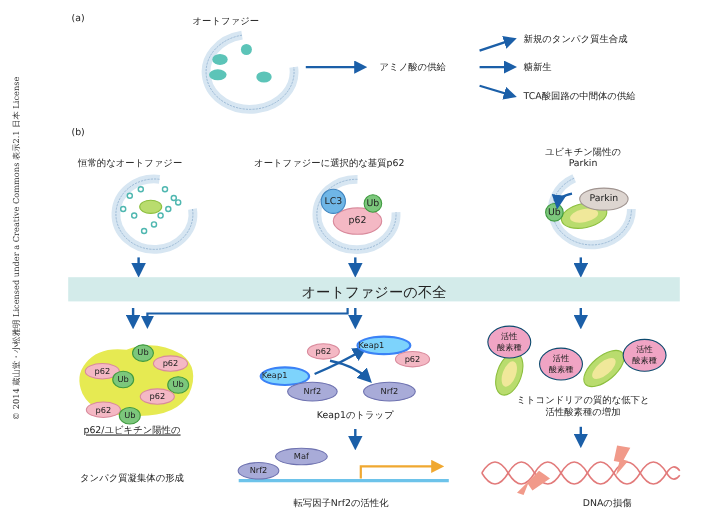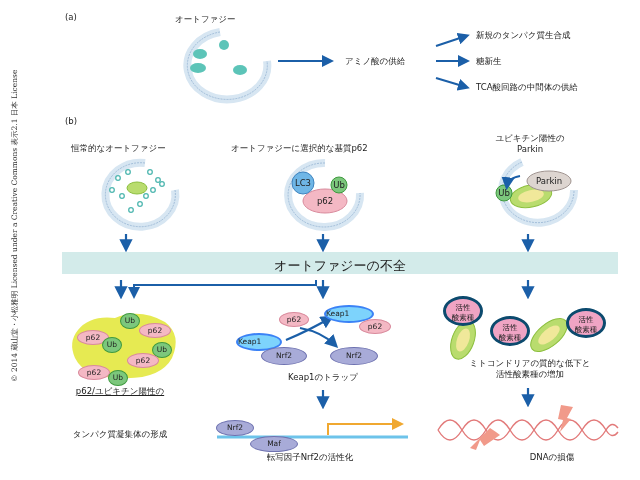--- a/index.html
+++ b/index.html
@@ -141,21 +141,21 @@
 
 <style>
   .ub { position:absolute; width:18px; height:14px; border-radius:50%; background:#7cc77c; border:1px solid #3f9a3f;
         font-size:7.5px; text-align:center; line-height:14px; }
   .p62 { position:absolute; width:30px; height:13px; border-radius:50%; background:#f4b8c4; border:1px solid #d98a9c;
          font-size:7.5px; text-align:center; line-height:13px; }
   .nrf { position:absolute; height:16px; border-radius:50%; background:#a8abd8; border:1px solid #6e72b0;
          font-size:7.5px; text-align:center; line-height:16px; }
   .keap { position:absolute; height:14px; border-radius:50%; background:#7dd3fc; border:2px solid #3b82f6;
           font-size:7.5px; text-align:left; line-height:14px; }
-  .ros { position:absolute; width:40px; height:30px; border-radius:50%; background:#f0a4c4; border:3px solid #0c4a6e;
+  .ros { position:absolute; width:40px; height:30px; border-radius:50%; background:#f0a4c4; border:1px solid #0c4a6e;
          font-size:7.5px; text-align:center; line-height:10px; padding-top:4px; box-sizing:border-box; }
 </style>
 <div class="ub" style="left:120px;top:313px;">Ub</div>
 <div class="p62" style="left:139px;top:323px;">p62</div>
 <div class="p62" style="left:77px;top:330px;">p62</div>
 <div class="ub" style="left:102px;top:337px;">Ub</div>
 <div class="ub" style="left:152px;top:342px;">Ub</div>
 <div class="p62" style="left:127px;top:353px;">p62</div>
 <div class="p62" style="left:78px;top:365px;">p62</div>
 <div class="ub" style="left:108px;top:370px;">Ub</div>
@@ -164,21 +164,21 @@
 
 <div class="p62" style="left:279px;top:312px;width:28px;">p62</div>
 <div class="keap" style="left:236px;top:333px;width:42px;">Keap1</div>
 <div class="nrf" style="left:261px;top:347px;width:44px;">Nrf2</div>
 <div class="keap" style="left:324px;top:305px;width:46px;">Keap1</div>
 <div class="p62" style="left:359px;top:319px;width:30px;">p62</div>
 <div class="nrf" style="left:330px;top:347px;width:46px;">Nrf2</div>
 <div class="abs txt ctr" style="left:263px;top:372px;width:120px;">Keap1のトラップ</div>
 
 <div class="nrf" style="left:216px;top:420px;width:36px;height:14px;line-height:14px;">Nrf2</div>
-<div class="nrf" style="left:250px;top:436px;width:46px;height:14px;line-height:14px;">Maf</div>
+<div class="nrf" style="left:250px;top:407px;width:46px;height:14px;line-height:14px;">Maf</div>
 <div class="abs txt ctr" style="left:240px;top:452px;width:140px;">転写因子Nrf2の活性化</div>
 
 <div class="ros" style="left:443px;top:296px;">
   <span>活性</span><br>
   <span>酸素種</span>
 </div>
 <div class="ros" style="left:490px;top:316px;">
   <span>活性</span><br>
   <span>酸素種</span>
 </div>

